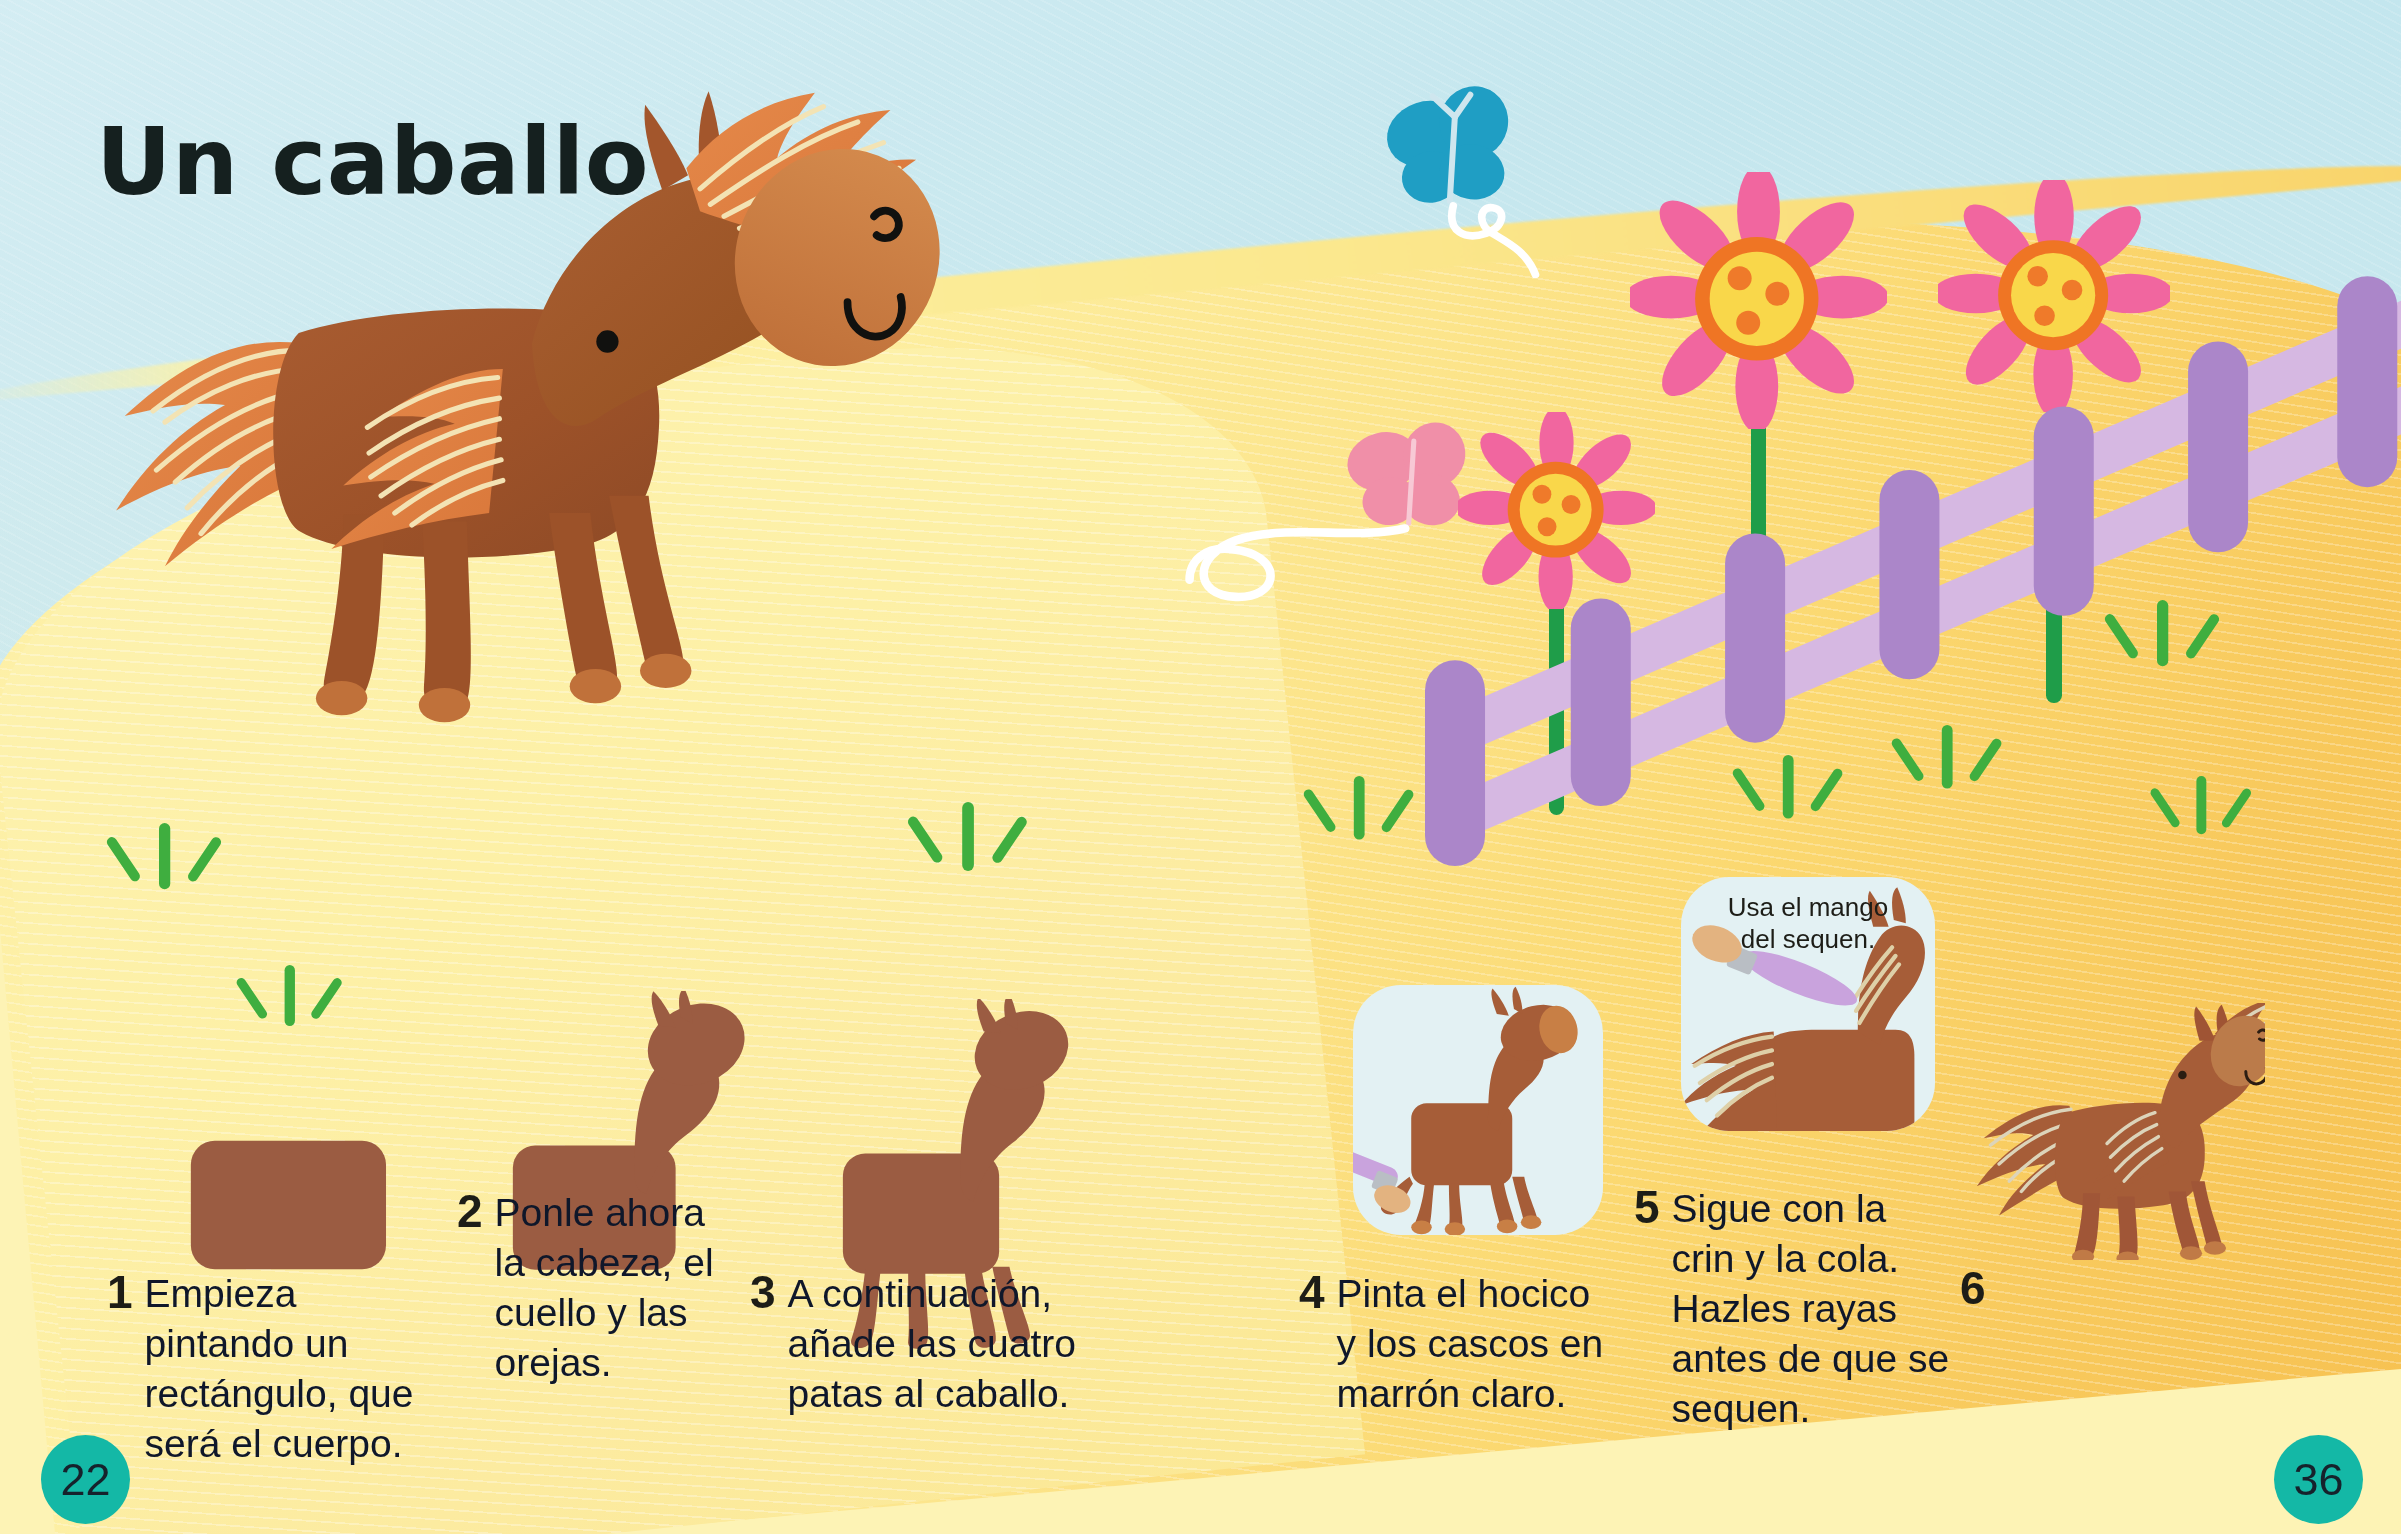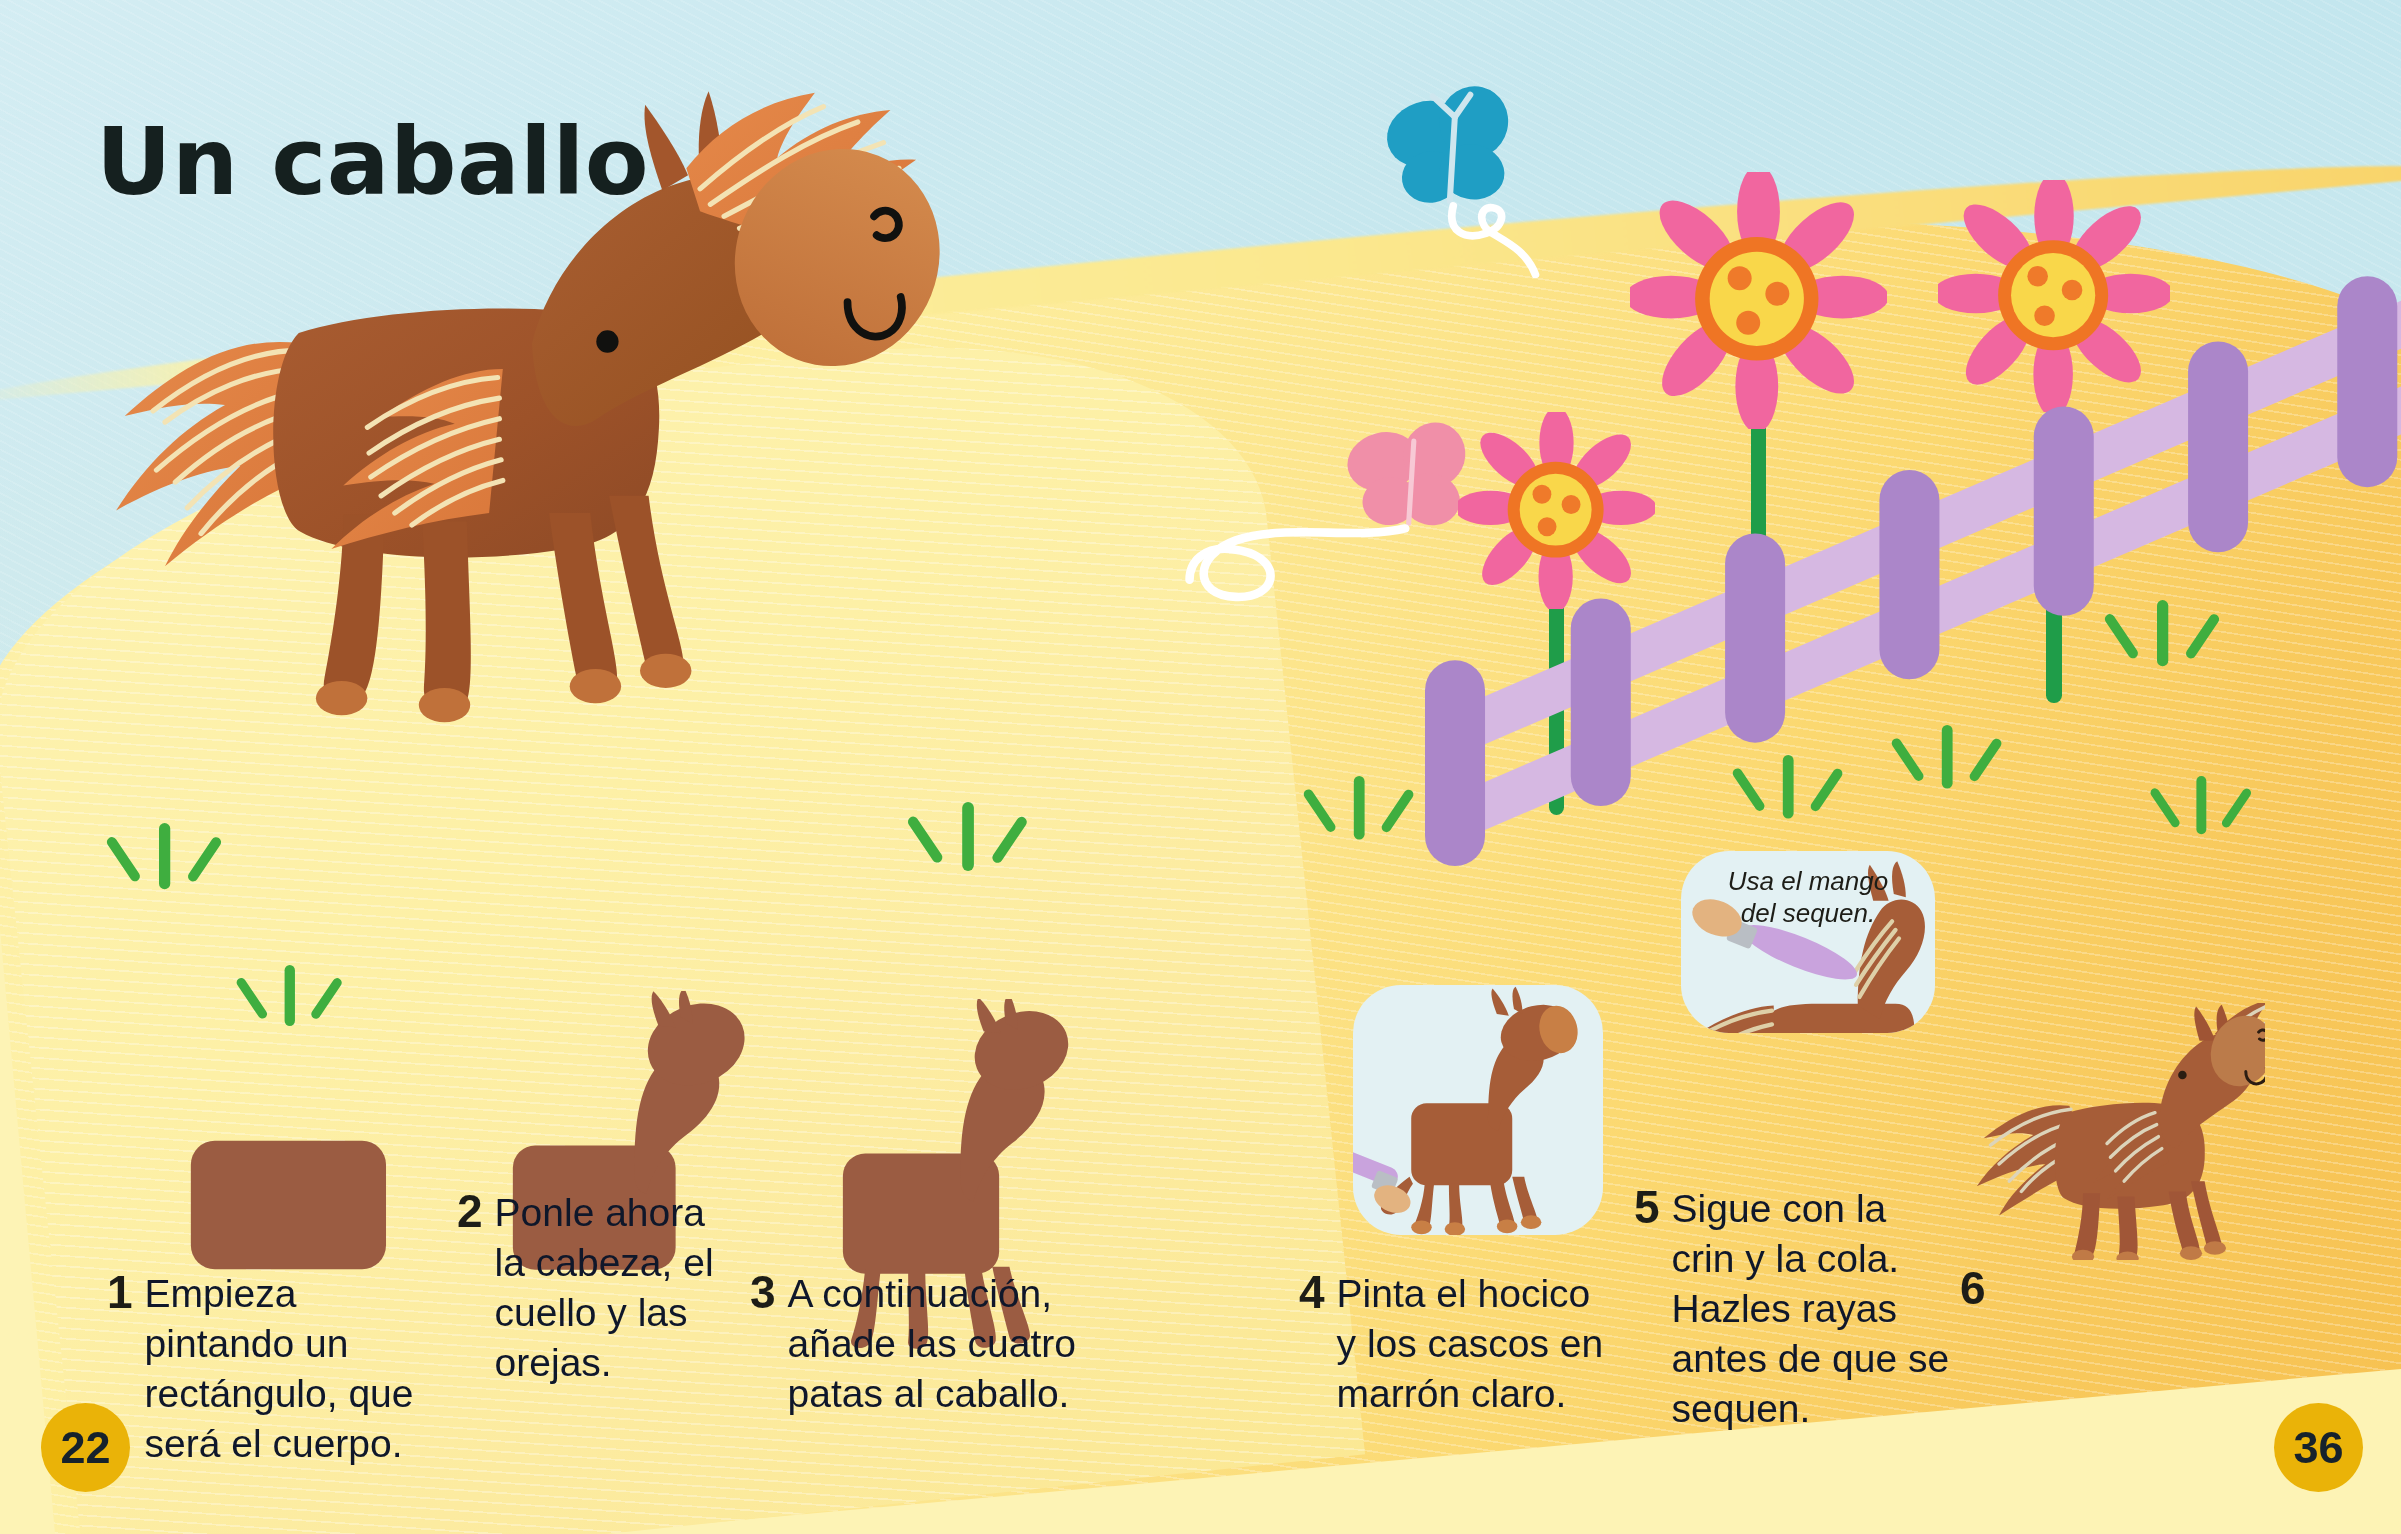--- a/index.html
+++ b/index.html
@@ -63,24 +63,25 @@
     font-size:93px; line-height:1;
     font-weight:700; color:#15201f;
     letter-spacing:0.4px;
     font-family:"DejaVu Sans", sans-serif;
     text-shadow:0 2.6px 0 rgba(255,255,255,.18);
   }
 
   
   .pagenum{
     position:absolute; width:89px; height:89px; border-radius:50%;
-    background:#eab308; color:#16222c;
+    background:#14b8a6; color:#16222c;
     display:flex; align-items:center; justify-content:center;
-    font-size:45px; font-weight:700;
+    font-size:45px; font-weight:400;
     font-family:"Liberation Sans", sans-serif;
+    margin-top:32px;
   }
   .pagenum.left{ left:41px; top:1403px; }
   .pagenum.right{ left:2274px; top:1403px; }
 
   
   .cap{ position:absolute; display:flex; gap:12px; align-items:flex-start; }
   .cap .num{
     font-size:46px; font-weight:700; color:#1d1d17; line-height:1.02;
     font-family:"Liberation Sans", sans-serif; flex:0 0 auto;
   }
@@ -433,21 +434,21 @@
       </g>
 
       <g>
         <rect x="-50" y="196" width="106" height="22" rx="11" transform="rotate(22 0 206)" fill="#c9a3dd"></rect>
         <rect x="24" y="220" width="26" height="22" rx="4" transform="rotate(22 37 231)" fill="#b9bec4"></rect>
         <ellipse cx="46" cy="250" rx="22" ry="15" transform="rotate(22 46 250)" fill="#e3b380"></ellipse>
       </g>
     </svg>
   </div>
 
-  <div class="panel" style="left:1681px; top:851px; width:254px; height:182px;font-style:italic;">
+  <div class="panel" style="left:1681px; top:877px; width:254px; height:254px;">
     <div style="position:absolute;left:0;right:0;top:15.4px;text-align:center;
                 font-size:26px;line-height:1.22;color:#1d1d17;font-family:'Liberation Sans',sans-serif;">
       <div>Usa el mango</div>
       <div>del sequen.</div>
     </div>
     <svg viewBox="0 0 296 296" style="width:254px;height:254px;">
 
       <g fill="#a65d38">
         <path d="M100,200 C100,184 120,178 160,178 L250,178 C268,178 272,192 272,210 L272,296 L100,296 Z"></path>
         <path d="M206,180 C206,130 214,96 232,70 C244,52 270,52 280,70 C290,88 282,118 262,140

